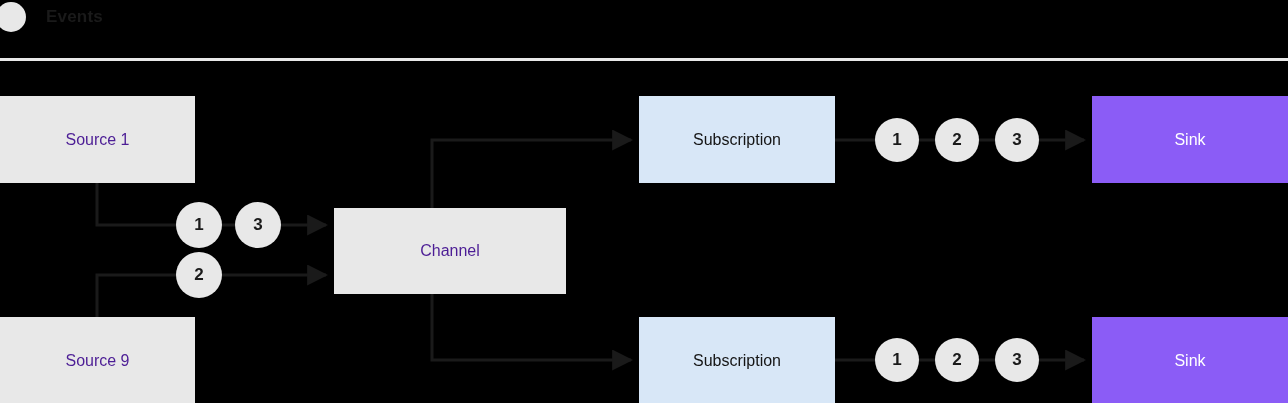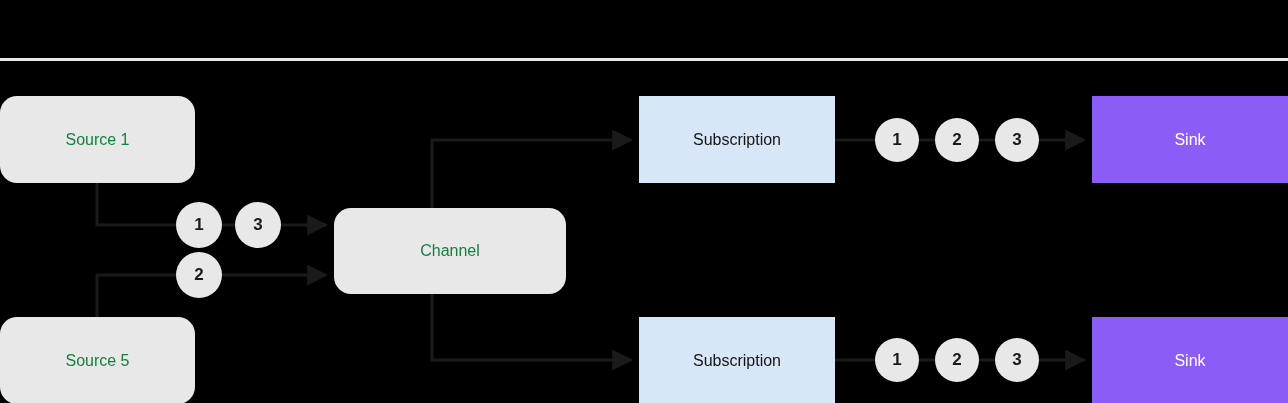--- a/index.html
+++ b/index.html
@@ -70,21 +70,21 @@
   .node {
     position: absolute;
     box-sizing: border-box;
     display: flex;
     align-items: center;
     justify-content: center;
     font-size: 16px;
     line-height: 20px;
     white-space: nowrap;
   }
-  .node.gray  { background: #E8E8E8; color: #15803d; border-radius: 17px; }
+  .node.gray  { background: #E8E8E8; color: #4c1d95; }
   .node.blue  { background: #D8E7F7; color: #151515; }
   .node.sink  { background: #8b5cf6; color: #FFFFFF; }
 
   
   .token {
     position: absolute;
     box-sizing: border-box;
     border-radius: 50%;
     background: #E8E8E8;
     color: #1A1A1A;
@@ -93,20 +93,24 @@
     justify-content: center;
     font-size: 17px;
     font-weight: bold;
   }
 </style>
 </head>
 <body>
 
 <div id="stage">
 
+  <div id="legend">
+    <div id="legend-dot"></div>
+    <div id="legend-label">Events</div>
+  </div>
   <div id="legend-divider"></div>
 
   <svg id="wires" viewBox="0 0 1288 403" width="1288" height="403">
     <defs>
       <marker id="arrow" viewBox="0 0 10 10" refX="9" refY="5" markerWidth="7" markerHeight="7" orient="auto-start-reverse">
         <path d="M 0 0 L 10 5 L 0 10 z" fill="#1A1A1A"></path>
       </marker>
     </defs>
     <g fill="none" stroke="#1A1A1A" stroke-width="3">
 
@@ -134,21 +138,21 @@
       <path d="M 979 360 L 996 360"></path>
       <path d="M 1039 360 L 1084 360" marker-end="url(#arrow)"></path>
     </g>
   </svg>
 
   <div id="nodes-layer">
       <div class="node gray" style="left: 0px; top: 96px; width: 195px; height: 87px;">
         <span>Source 1</span>
       </div>
       <div class="node gray" style="left: 0px; top: 317px; width: 195px; height: 87px;">
-        <span>Source 5</span>
+        <span>Source 9</span>
       </div>
       <div class="node gray" style="left: 334px; top: 208px; width: 232px; height: 86px;">
         <span>Channel</span>
       </div>
       <div class="node blue" style="left: 639px; top: 96px; width: 196px; height: 87px;">
         <span>Subscription</span>
       </div>
       <div class="node blue" style="left: 639px; top: 317px; width: 196px; height: 87px;">
         <span>Subscription</span>
       </div>

